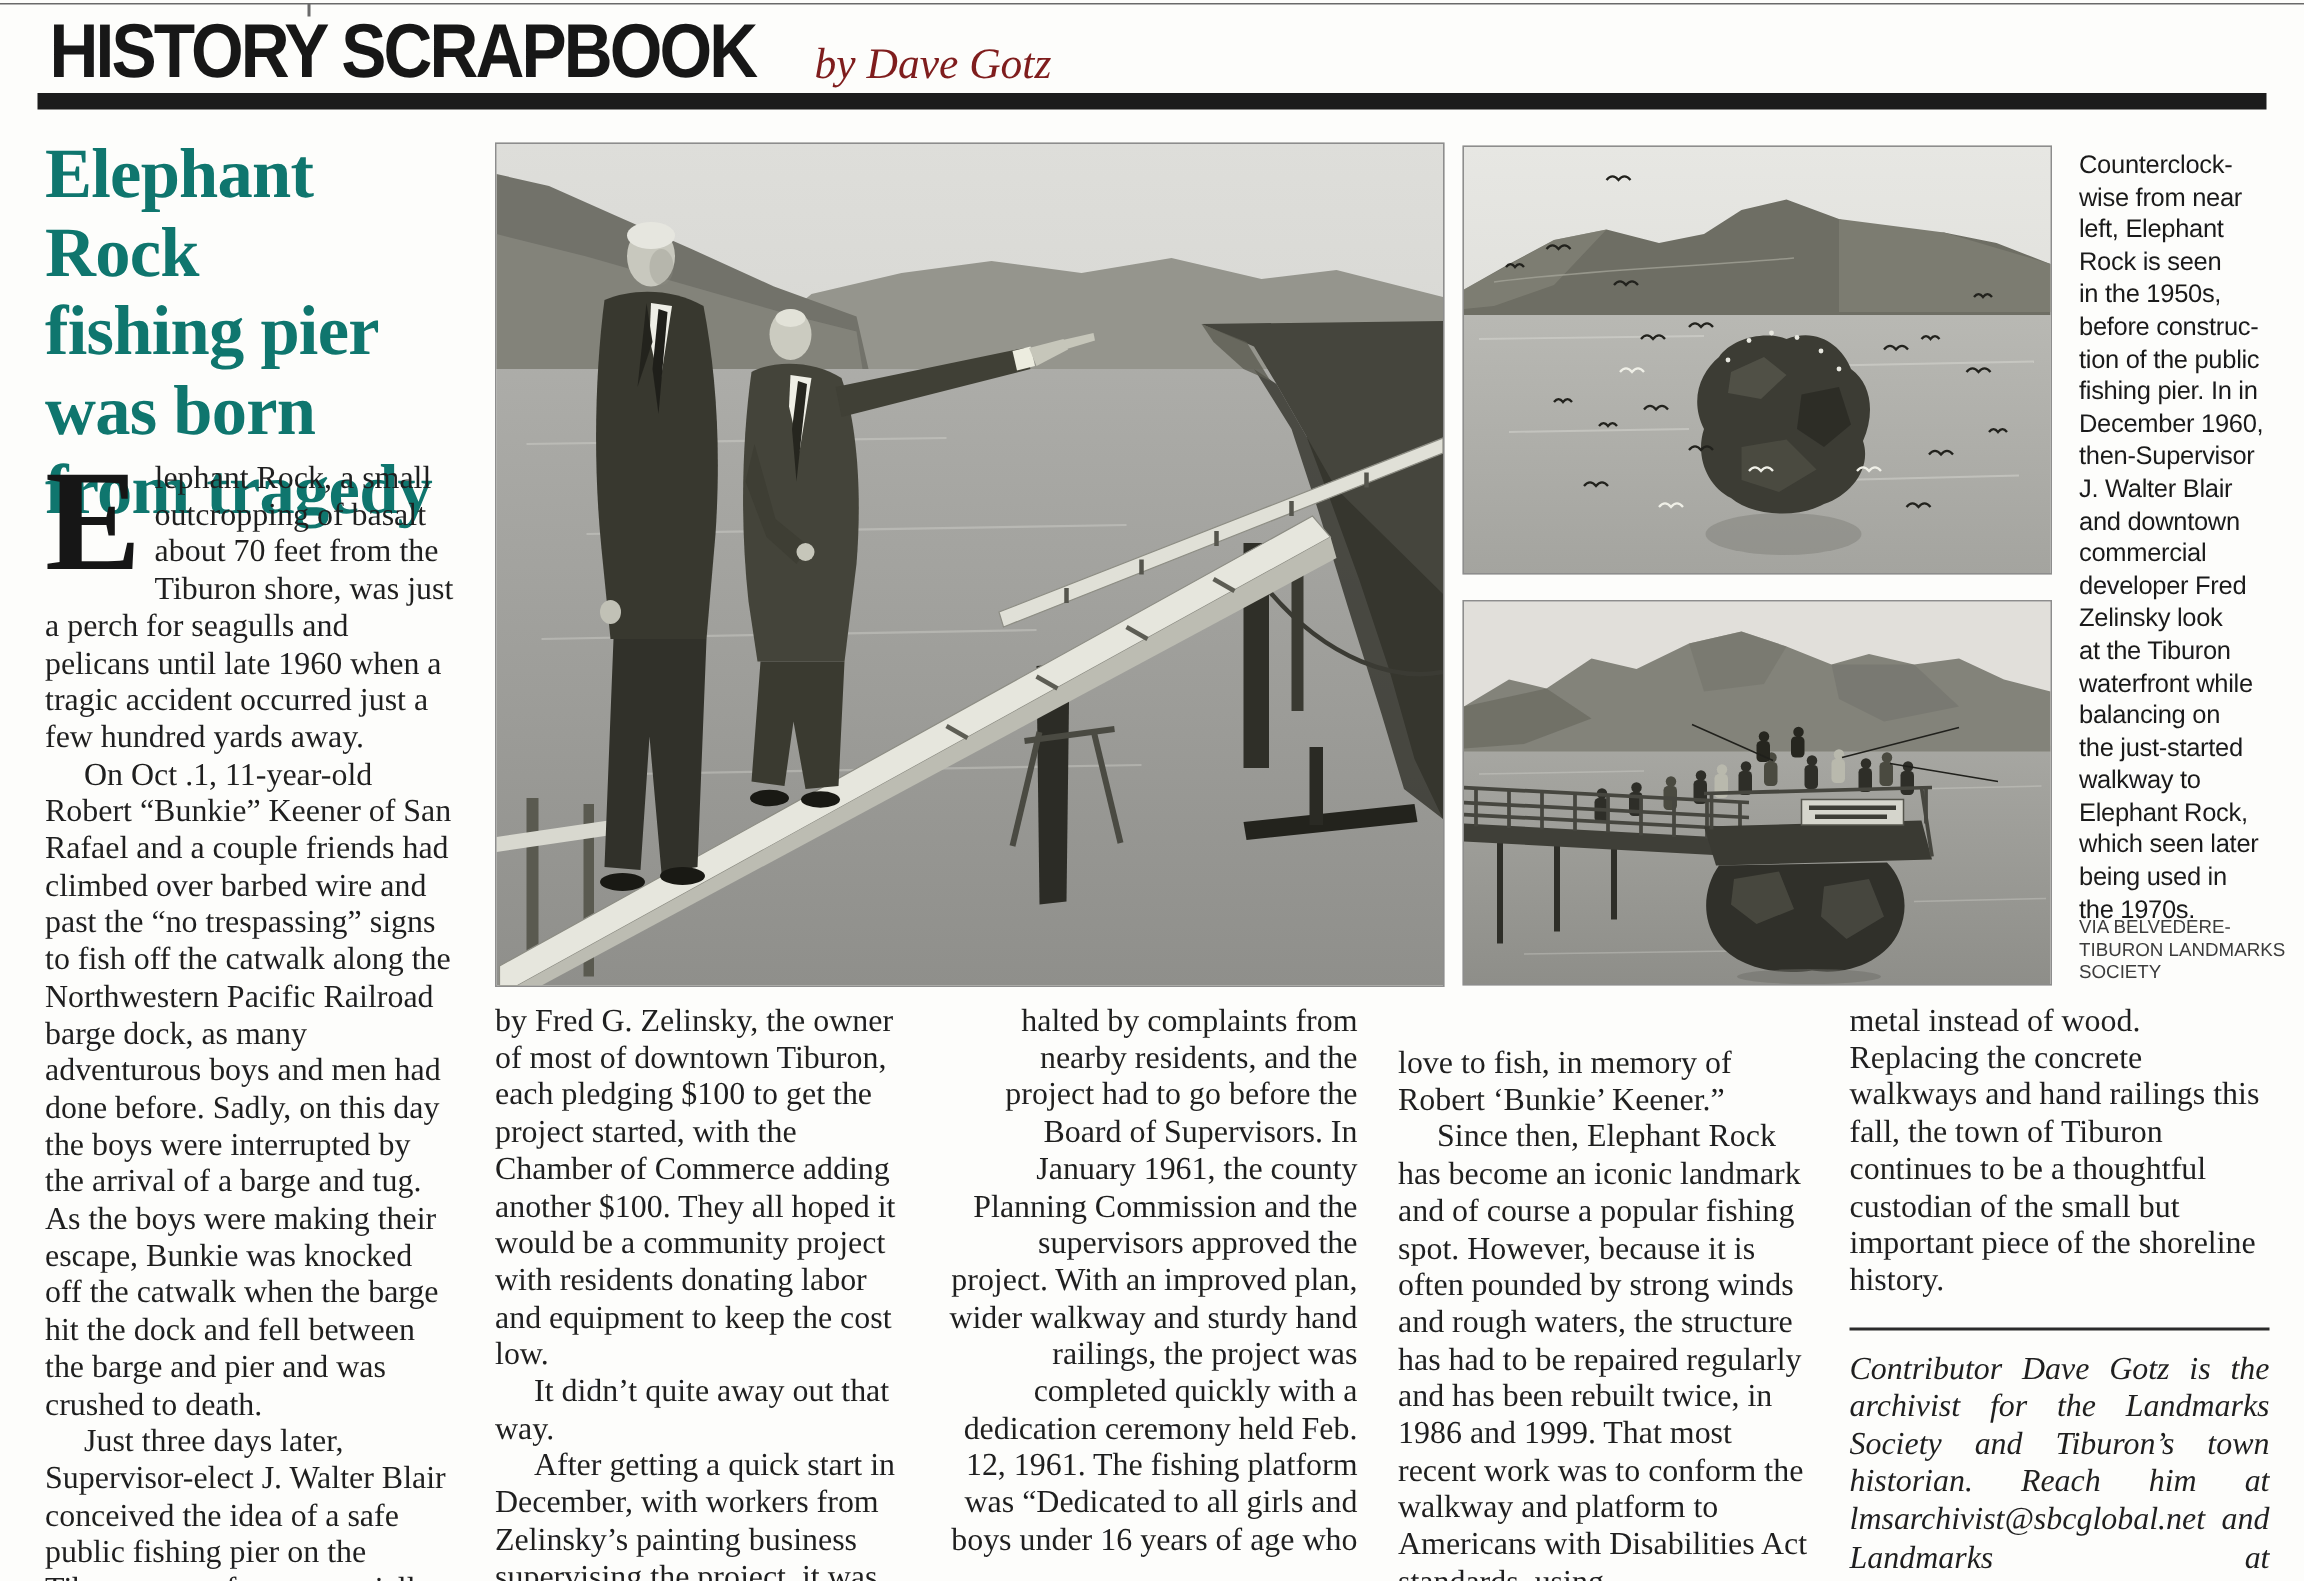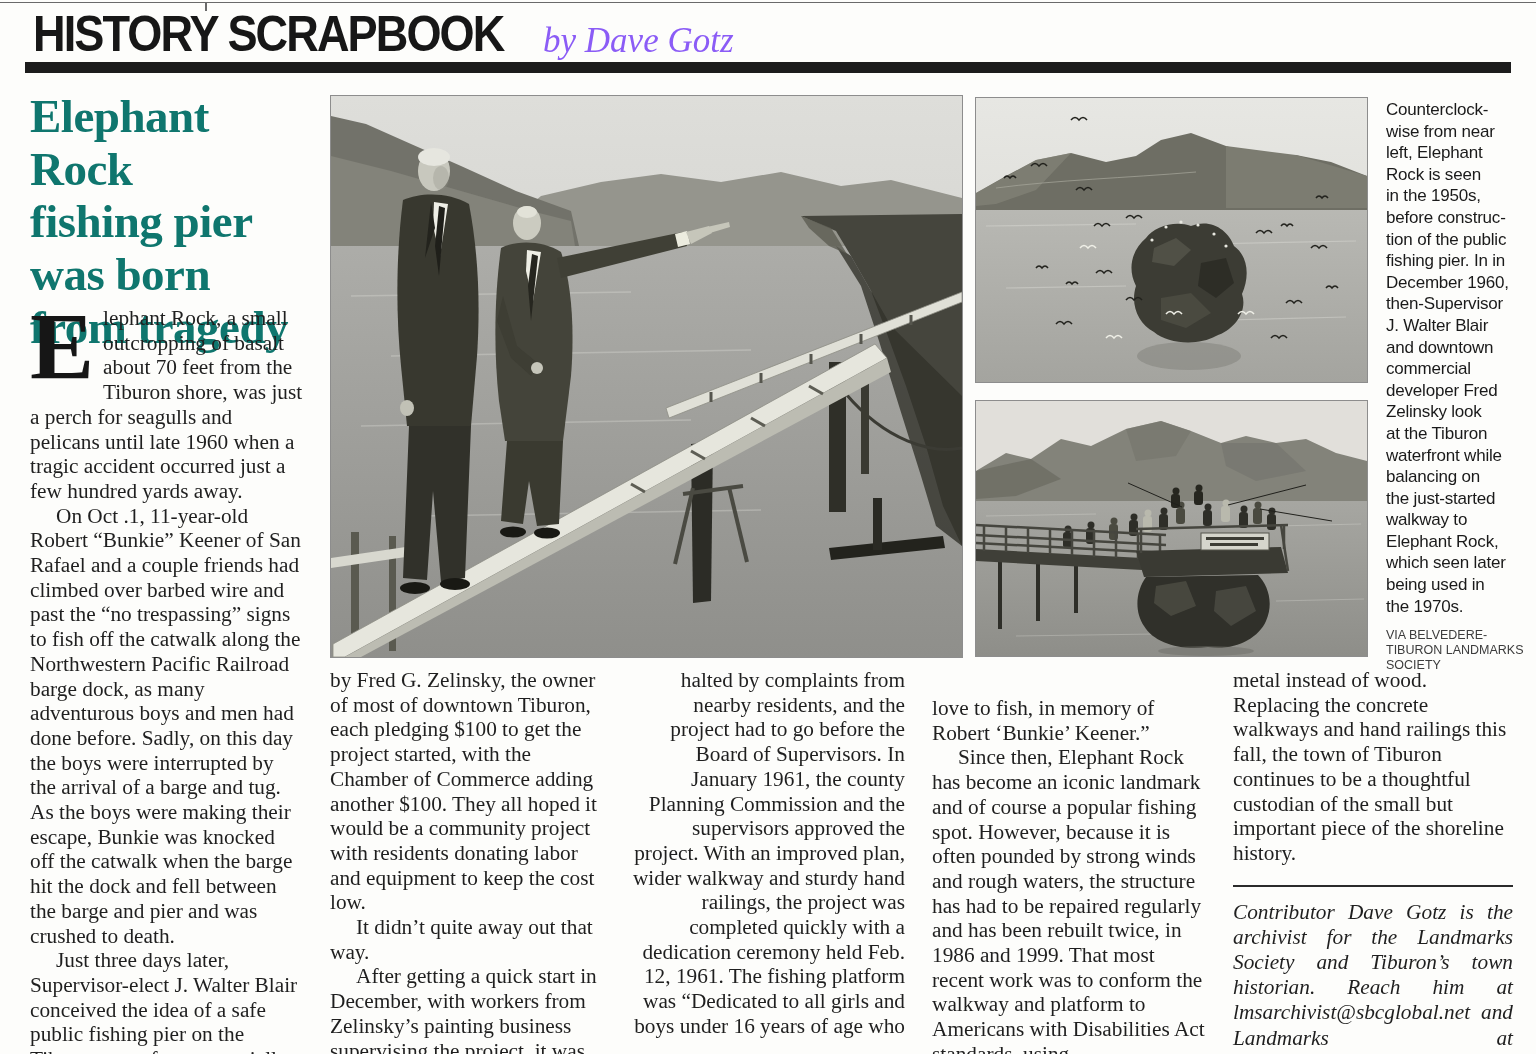--- a/index.html
+++ b/index.html
@@ -6,21 +6,21 @@
   .page{position:relative;width:1536px;height:1054px;background:#fdfdfb;overflow:hidden;
         font-family:"Liberation Serif","DejaVu Serif",serif;color:#1e1e1e;}
   
   .top-hairline{position:absolute;left:0;right:0;top:2px;height:1px;background:#6a6a6a;}
   .top-tick{position:absolute;left:205px;top:2px;width:2px;height:9px;background:#6a6a6a;}
   .thick-bar{position:absolute;left:25px;top:62px;width:1486px;height:11px;background:#1c1c1c;}
   
   .masthead{position:absolute;left:33px;top:8px;display:flex;align-items:baseline;gap:20px;}
   .masthead-title{font-family:"Liberation Sans","DejaVu Sans",sans-serif;font-weight:700;
       font-size:47px;letter-spacing:-2px;color:#171717;transform:scale(0.96,1.08);transform-origin:left bottom;white-space:nowrap;}
-  .masthead-byline{font-style:italic;font-size:35px;color:#8b5cf6;white-space:nowrap;}
+  .masthead-byline{font-style:italic;font-size:29px;color:#7f1d1d;white-space:nowrap;}
   
   .headline{position:absolute;left:30px;top:90px;width:290px;font-weight:700;font-size:47px;
       line-height:1.12;letter-spacing:-0.5px;color:#0f766e;white-space:pre-line;}
   
   .col{position:absolute;width:274px;}
   .col p{margin:0;font-size:21.3px;line-height:24.7px;color:#1f1f1f;}
   .col p.ind{text-indent:26px;}
   .dropcap{float:left;font-weight:700;font-size:96px;line-height:74px;padding:4px 9px 0 0;color:#161616;}
   #col1{left:30px;top:306px;}
   #col2{left:330px;top:668px;}
@@ -33,21 +33,21 @@
   
   .photo{position:absolute;border:1px solid #8d8d8d;background:#cfcfcb;}
   .photo svg{display:block;}
   #main-photo{left:330px;top:95px;width:631px;height:561px;}
   #photo-rock{left:975px;top:97px;width:391px;height:284px;}
   #photo-pier{left:975px;top:400px;width:391px;height:255px;}
   
   .caption{position:absolute;left:1386px;top:99px;width:132px;
       font-family:"Liberation Sans","DejaVu Sans",sans-serif;font-weight:400;
       font-size:17px;line-height:21.6px;letter-spacing:-0.2px;color:#1a1a1a;white-space:pre-line;}
-  .credit{position:absolute;left:1386px;top:628px;width:150px;
+  .credit{position:absolute;left:1386px;top:611px;width:150px;
       font-family:"Liberation Sans","DejaVu Sans",sans-serif;font-weight:400;
       font-size:12.5px;line-height:15px;color:#3c3c3c;white-space:pre-line;}
 </style>
 </head>
 <body>
 
 <div class="page">
 
   <div class="top-hairline"></div>
   <div class="top-tick"></div>

